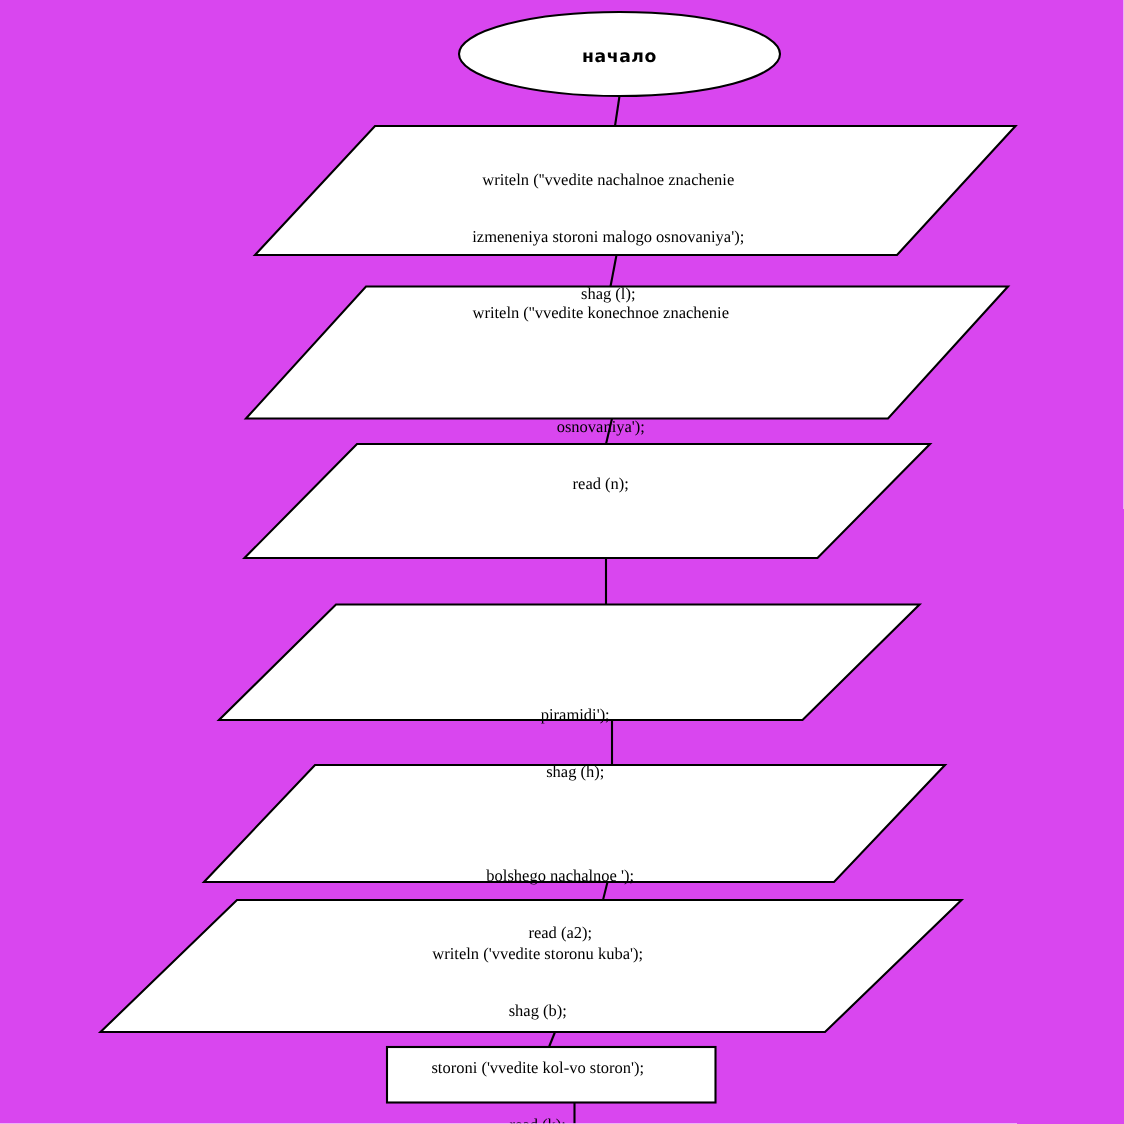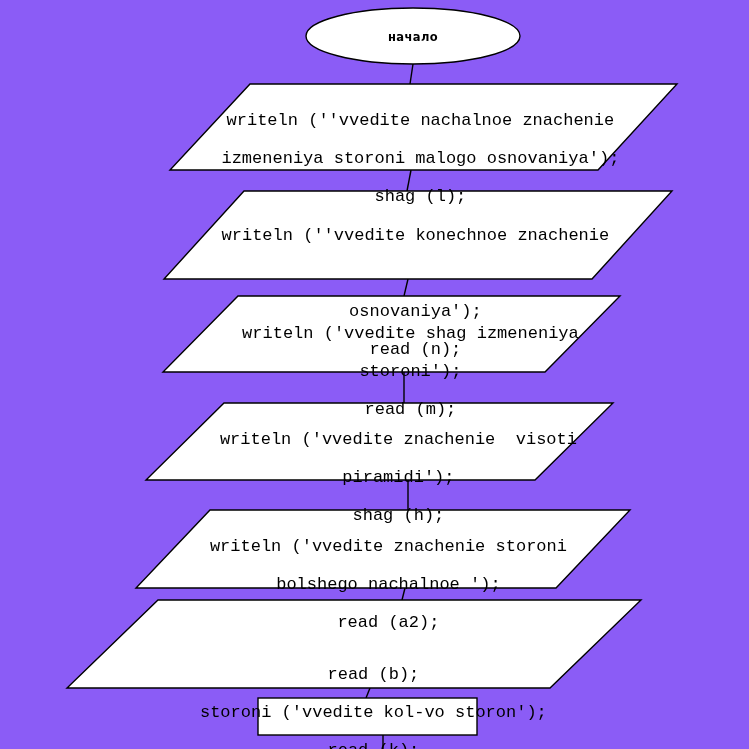--- a/index.html
+++ b/index.html
@@ -4,21 +4,21 @@
 <style>
   html, body {
     margin: 0;
     padding: 0;
     background: #ffffff;
   }
   #canvas {
     position: relative;
     width: 749px;
     height: 749px;
-    background: #8b5cf6;
+    background: #d946ef;
     overflow: hidden;
     font-family: "DejaVu Sans Mono", "Liberation Mono", monospace;
   }
   svg.flow {
     position: absolute;
     top: 0;
     left: 0;
     width: 749px;
     height: 749px;
   }
@@ -31,22 +31,22 @@
   .connector {
     stroke: #000000;
     stroke-width: 1.4;
     fill: none;
   }
   .label {
     position: absolute;
     text-align: center;
     white-space: pre;
     color: #000000;
-    font-family: Liberation Mono, monospace;
-    font-size: 17px;
+    font-family: Liberation Serif, serif;
+    font-size: 11px;
     line-height: 19px;
     letter-spacing: 0px;
     pointer-events: none;
   }
   .label.terminal {
     font-family: "DejaVu Sans", "Liberation Sans", sans-serif;
     font-weight: bold;
     font-size: 11.5px;
     letter-spacing: 0.4px;
   }
@@ -92,46 +92,41 @@
   </svg>
 
   <div class="label terminal" style="left:313px; top:28px; width:200px;">начало</div>
 
   <div class="label" style="left:170px; top:92px; width:460px;">
     <span>writeln (''vvedite nachalnoe znachenie</span><br>
     <span>izmeneniya storoni malogo osnovaniya');</span><br>
     <span>shag (l);</span>
   </div>
 
-  <div class="label" style="left:165px; top:207px; width:460px;">
+  <div class="label" style="left:165px; top:181px; width:460px;">
     <span>writeln (''vvedite konechnoe znachenie</span><br>
     <br>
     <span>osnovaniya');</span><br>
     <span>read (n);</span>
   </div>
 
-  <div class="label" style="left:160px; top:305px; width:460px;">
-    <span>writeln ('vvedite shag izmeneniya</span><br>
-    <span>storoni');</span><br>
-    <span>read (m);</span>
-  </div>
 
   <div class="label" style="left:148px; top:411px; width:460px;">
-    <span>writeln ('vvedite znachenie  visoti</span><br>
+    <br>
     <span>piramidi');</span><br>
     <span>shag (h);</span>
   </div>
 
   <div class="label" style="left:138px; top:518px; width:460px;">
-    <span>writeln ('vvedite znachenie storoni</span><br>
+    <br>
     <span>bolshego nachalnoe ');</span><br>
     <span>read (a2);</span>
   </div>
 
   <div class="label" style="left:123px; top:608px; width:460px;">
-    <br>
-    <span>read (b);</span><br>
+    <span>writeln ('vvedite storonu kuba');</span><br>
+    <span>shag (b);</span><br>
     <span>storoni ('vvedite kol-vo storon');</span><br>
     <span>read (k);</span>
   </div>
 
 
 </div>
 
 </body></html>

